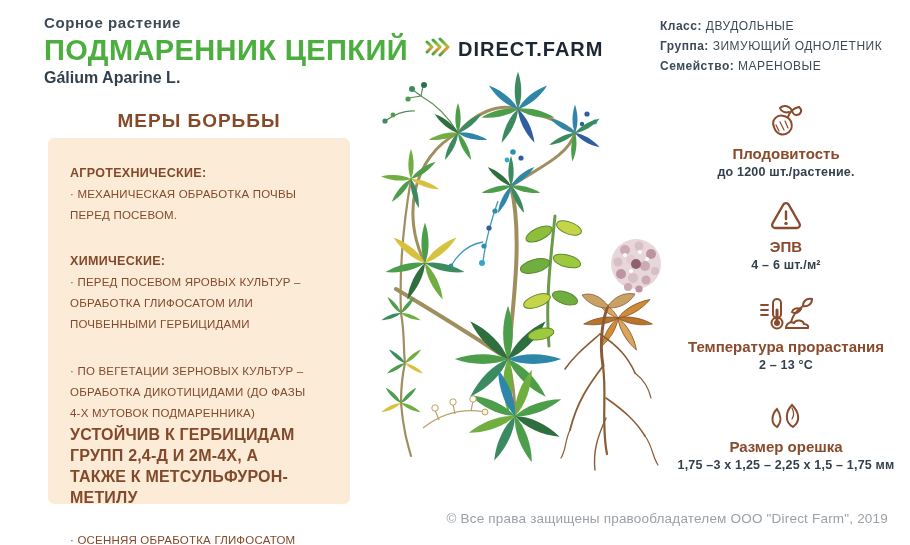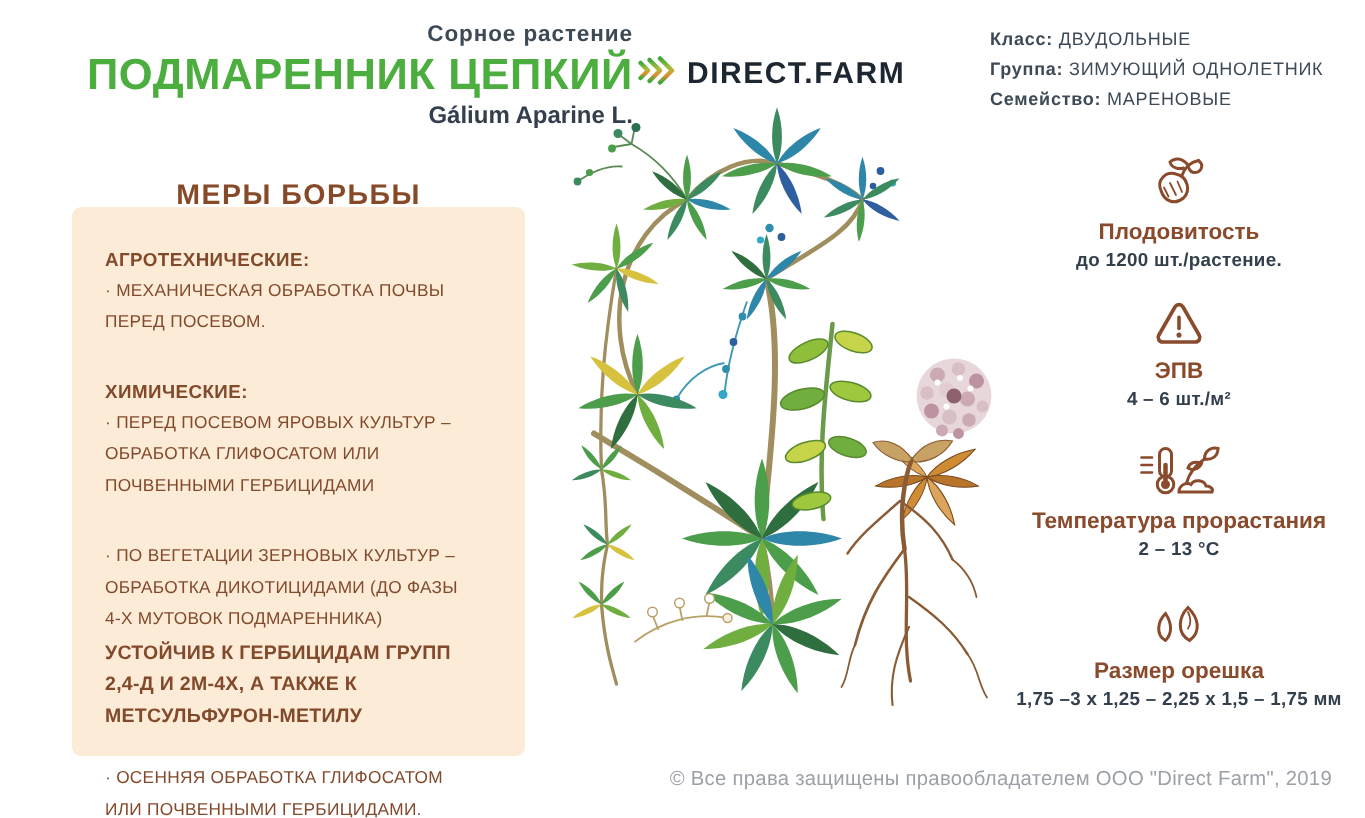--- a/index.html
+++ b/index.html
@@ -2,38 +2,38 @@
 <html><head>
 <meta charset="utf-8">
 <style>
   * { margin:0; padding:0; box-sizing:border-box; }
   html,body { width:910px; height:545px; }
   .page {
     position:relative; width:910px; height:545px; background:#ffffff;
     font-family:"Liberation Sans", sans-serif; overflow:hidden;
   }
   
-  .head-left { position:absolute; left:58px; top:14px;text-align:right; }
+  .head-left { position:absolute; left:44px; top:14px; }
   .eyebrow { font-size:15px; font-weight:700; color:#3d4a56; letter-spacing:.6px; }
   .main-title { font-size:29px; font-weight:700; color:#4cae3f; letter-spacing:.4px; margin-top:3px; }
   .latin { font-size:16px; font-weight:700; color:#333f4c; margin-top:2px; }
   .logo { position:absolute; left:424px; top:35px; display:flex; align-items:center; gap:8px; }
   .logo-text { font-size:20px; font-weight:700; color:#1c2732; letter-spacing:1px; }
   .taxonomy { position:absolute; left:660px; top:16px; }
   .tax-row { font-size:12px; color:#3d4a56; line-height:20px; letter-spacing:.5px; }
   .tax-row .lbl { font-weight:700; }
   .tax-row .val { font-weight:500; }
   
   .measures-title { position:absolute; left:48px; top:110px; width:302px; text-align:center;
-    font-size:19px; font-weight:700; color:#874a28; letter-spacing:1px;margin-top:10px; }
+    font-size:19px; font-weight:700; color:#874a28; letter-spacing:1px; }
   .panel { position:absolute; left:48px; top:138px; width:302px; height:366px;
     background:#fcecd7; border-radius:6px; padding:28px 38px 0 22px; }
   .p-head { font-size:12.5px; font-weight:700; color:#82492b; letter-spacing:.3px; }
   .p-item { font-size:11.5px; font-weight:500; color:#82492b; letter-spacing:.2px; line-height:21px; margin-top:4px; }
-  .p-note { font-size:13px; font-weight:700; color:#82492b; letter-spacing:.2px; line-height:21px; }
+  .p-note { font-size:16px; font-weight:700; color:#82492b; letter-spacing:.2px; line-height:21px; }
   .gap28 { height:28px; } .gap22 { height:22px; } .gap18 { height:18px; }
   
   .facts { position:absolute; left:660px; top:0; width:252px; height:545px; }
   .fact { position:absolute; left:0; width:100%; text-align:center; }
   .fact-icon { display:inline-block; }
   .fact-title { font-size:15px; font-weight:700; color:#8a4a2c; margin-top:2px; }
   .fact-value { font-size:12.5px; font-weight:600; color:#333f4c; margin-top:3px; letter-spacing:.2px; }
   
   .footer { position:absolute; right:22px; top:511px; font-size:13.5px; color:#9ba1a7; letter-spacing:.2px; }
   

